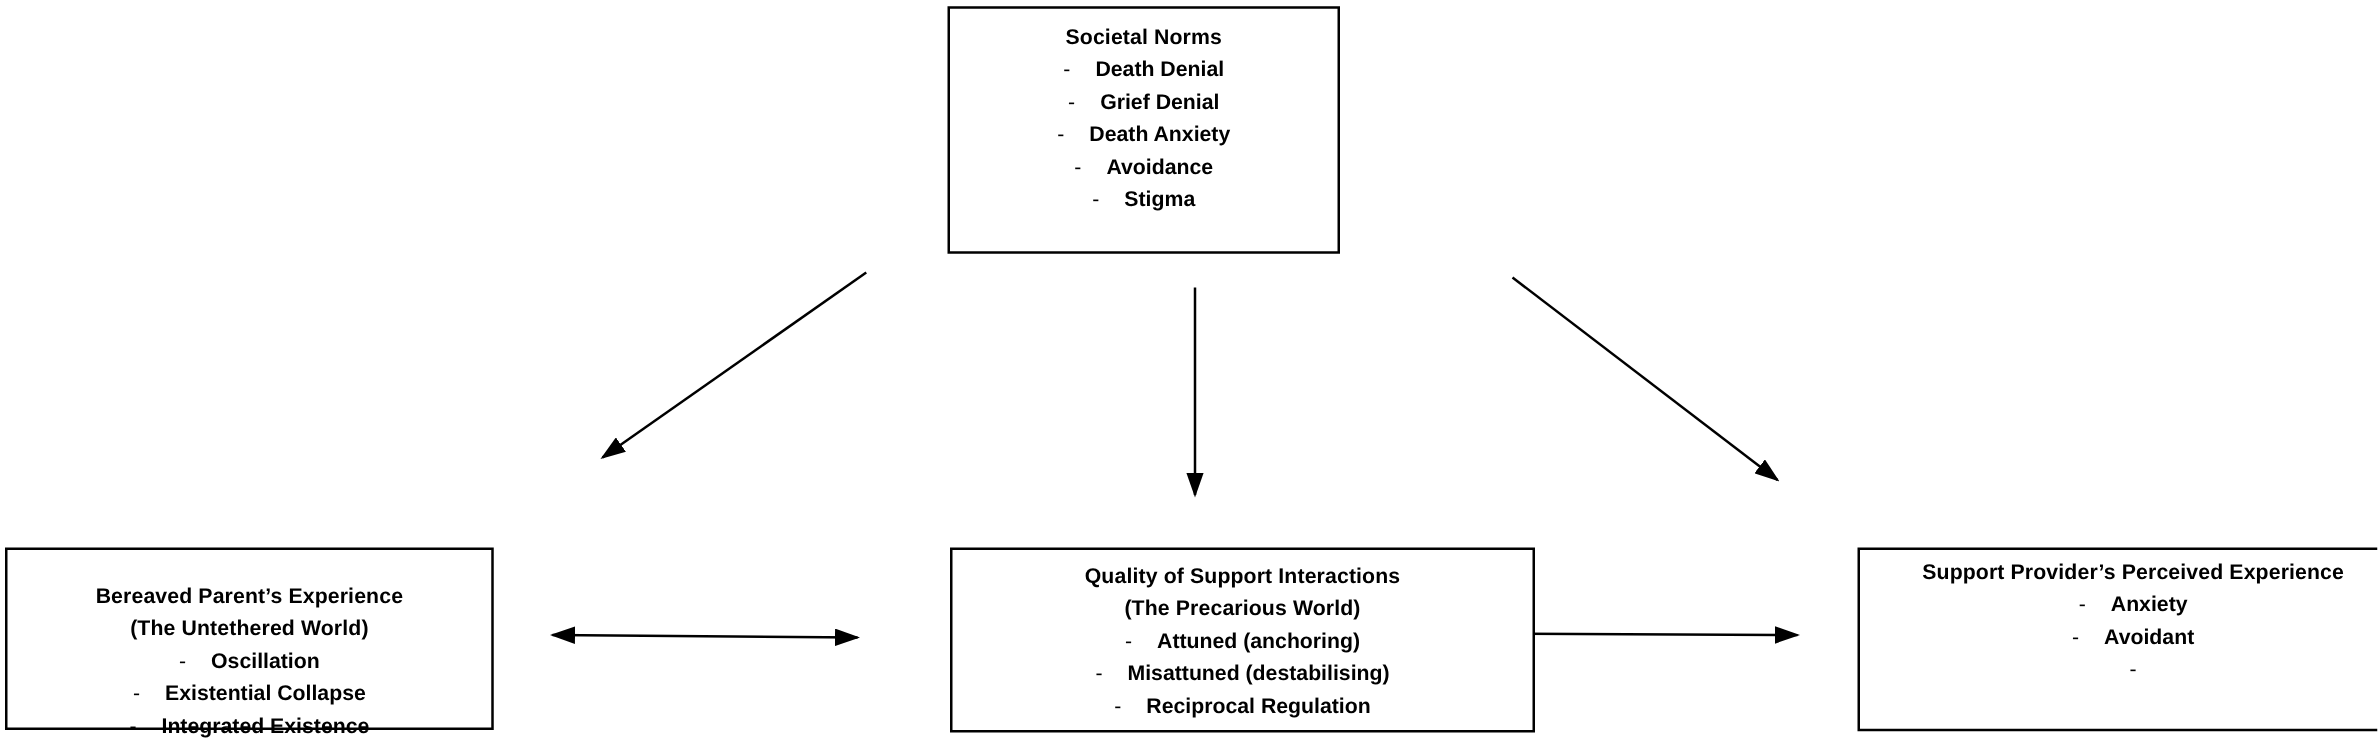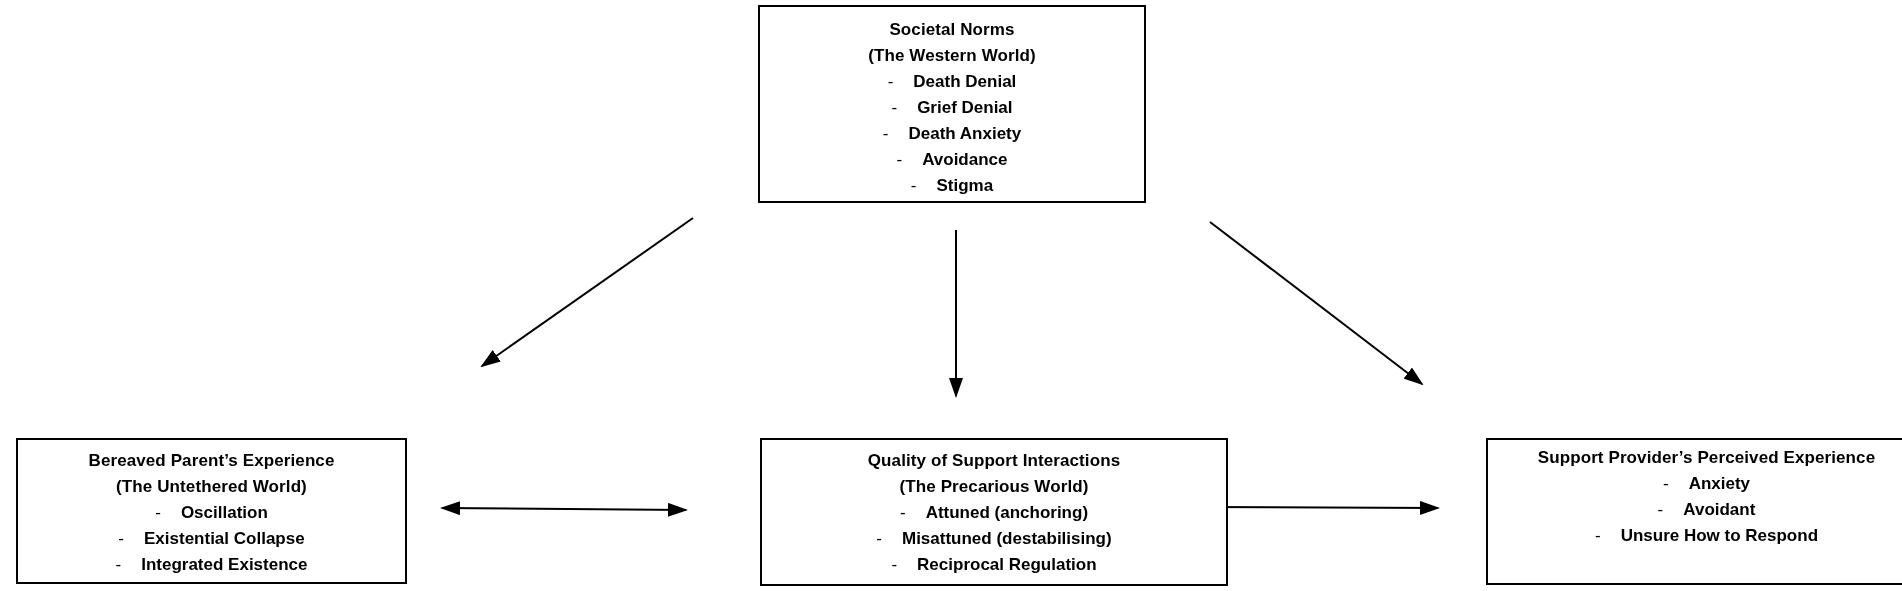--- a/index.html
+++ b/index.html
@@ -33,22 +33,22 @@
   }
   .item {
     display: flex;
     justify-content: center;
     align-items: baseline;
     gap: 20px;
   }
   .item .dash { flex: 0 0 auto; }
   .item .item-text { flex: 0 0 auto; font-weight: bold; }
 
-  #box-societal  { left: 758px;  top: 5px;   width: 388px; height: 198px; padding-top: 10px; }
-  #box-parent    { left: 16px;    top: 438px; width: 391px; height: 146px; padding-top: 8px; }
+  #box-societal  { left: 758px;  top: 5px;   width: 314px; height: 198px; padding-top: 10px; }
+  #box-parent    { left: 4px;    top: 438px; width: 391px; height: 146px; padding-top: 24px; }
   #box-quality   { left: 760px;  top: 438px; width: 468px; height: 148px; padding-top: 8px; }
   #box-provider  { left: 1486px; top: 438px; width: 441px; height: 147px; padding-top: 5px; }
 </style>
 </head>
 <body>
 
 <div class="canvas">
 
   <svg class="arrow-layer" viewBox="0 0 1902 591" xmlns="http://www.w3.org/2000/svg">
     <defs>
@@ -58,21 +58,20 @@
     </defs>
     <line x1="693" y1="218" x2="482" y2="366" stroke="#000000" stroke-width="2" marker-end="url(#arrowhead)"></line>
     <line x1="956" y1="230" x2="956" y2="396" stroke="#000000" stroke-width="2" marker-end="url(#arrowhead)"></line>
     <line x1="1210" y1="222" x2="1422" y2="384" stroke="#000000" stroke-width="2" marker-end="url(#arrowhead)"></line>
     <line x1="442" y1="508" x2="686" y2="510" stroke="#000000" stroke-width="2" marker-start="url(#arrowhead)" marker-end="url(#arrowhead)"></line>
     <line x1="1205" y1="507" x2="1438" y2="508" stroke="#000000" stroke-width="2" marker-start="url(#arrowhead)" marker-end="url(#arrowhead)"></line>
   </svg>
 
   <div class="box" id="box-societal">
     <div class="box-title">Societal Norms</div>
-    <div class="box-subtitle">(The Western World)</div>
     <div class="box-items">
       <div class="item">
         <span class="dash">-</span>
         <span class="item-text">Death Denial</span>
       </div>
       <div class="item">
         <span class="dash">-</span>
         <span class="item-text">Grief Denial</span>
       </div>
       <div class="item">
@@ -134,18 +133,17 @@
       <div class="item">
         <span class="dash">-</span>
         <span class="item-text">Anxiety</span>
       </div>
       <div class="item">
         <span class="dash">-</span>
         <span class="item-text">Avoidant</span>
       </div>
       <div class="item">
         <span class="dash">-</span>
-        <span class="item-text">Unsure How to Respond</span>
       </div>
     </div>
   </div>
 
 </div>
 
 </body></html>

